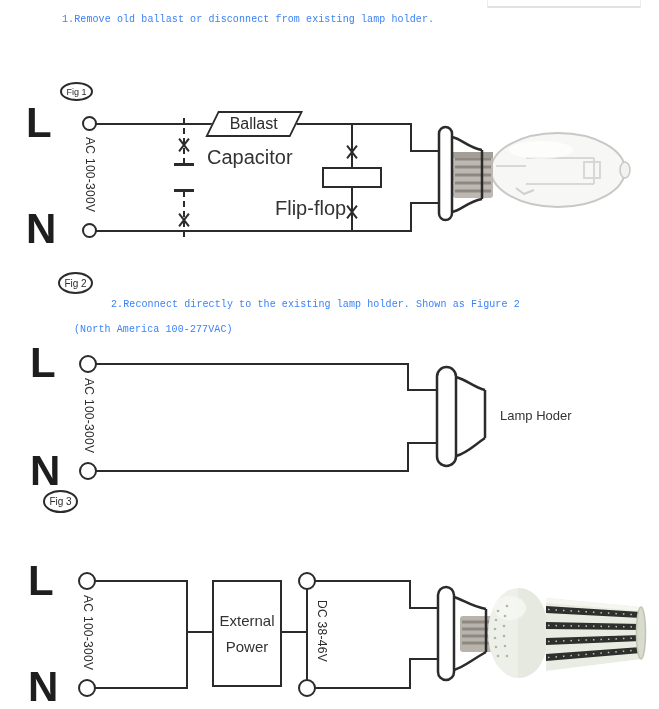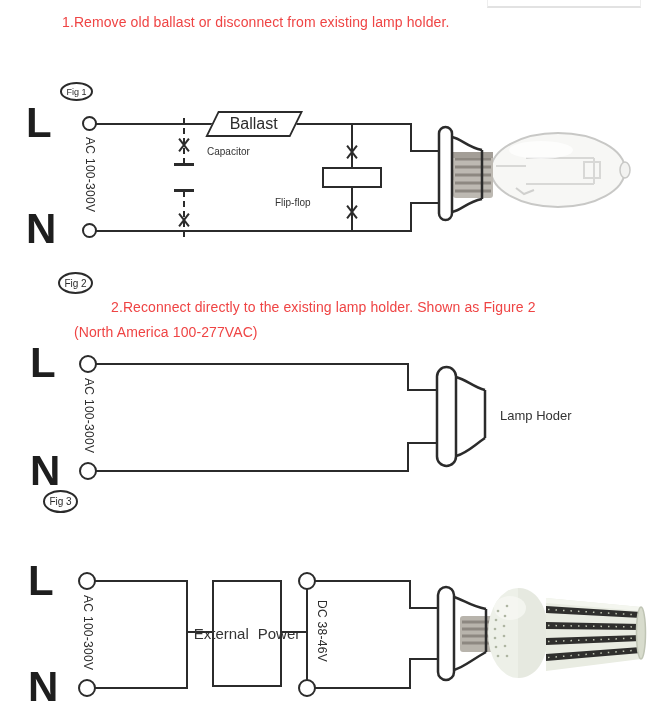--- a/index.html
+++ b/index.html
@@ -1,19 +1,19 @@
 <!DOCTYPE html>
 <html><head>
 <meta charset="utf-8">
 <style>
   html,body{margin:0;padding:0;background:#ffffff;}
   #page{position:relative;width:659px;height:709px;background:#ffffff;overflow:hidden;
         font-family:"Liberation Sans",sans-serif;color:#2e2e2e;}
   
-  .step-line{position:absolute;font-size:14px;color:#ef4444;letter-spacing:0.1px;white-space:nowrap;}
+  .step-line{position:absolute;font-size:10px;color:#3b82f6;letter-spacing:0.1px;white-space:nowrap;font-family:Liberation Mono, monospace;}
   
   .badge{position:absolute;border:2px solid #2b2b2b;border-radius:50%;
          display:flex;align-items:center;justify-content:center;
          font-size:10px;color:#2b2b2b;background:#fff;box-sizing:border-box;}
   
   .term-letter{position:absolute;font-size:42px;font-weight:bold;color:#1e1e1e;line-height:1;}
   
   .circ{position:absolute;border:2px solid #2b2b2b;border-radius:50%;background:#fff;box-sizing:border-box;}
   .c15{width:15px;height:15px;}
   .c18{width:18px;height:18px;}
@@ -28,27 +28,27 @@
   .xmark::before{transform:rotate(38deg);}
   .xmark::after{transform:rotate(-38deg);}
   
   .vtext{position:absolute;font-size:12px;color:#2b2b2b;white-space:nowrap;
          transform:rotate(90deg);transform-origin:0 0;letter-spacing:0.3px;}
   
   .ballast{position:absolute;left:218px;top:111px;width:85px;height:26px;
            border:2px solid #2b2b2b;background:#fff;transform:skewX(-26deg);
            transform-origin:top left;display:flex;align-items:center;justify-content:center;box-sizing:border-box;}
   .ballast-label{transform:skewX(26deg);font-size:16px;color:#2b2b2b;}
-  .small-label{position:absolute;font-size:10px;color:#333;white-space:nowrap;}
+  .small-label{position:absolute;font-size:20px;color:#333;white-space:nowrap;}
   
   .ffrect{position:absolute;left:322px;top:167px;width:60px;height:21px;
           border:2px solid #2b2b2b;background:#fff;box-sizing:border-box;}
   
   .pbox{position:absolute;left:212px;top:580px;width:70px;height:107px;border:2px solid #2b2b2b;
-        background:#fff;box-sizing:border-box;display:flex;flex-direction:row;
+        background:#fff;box-sizing:border-box;display:flex;flex-direction:column;
         align-items:center;justify-content:center;gap:9px;font-size:15px;color:#333;}
   .artifact{position:absolute;left:487px;top:0;width:152px;height:6px;
             border-bottom:2px solid #e2e2e2;border-left:1px solid #eee;border-right:1px solid #eee;}
   svg{position:absolute;overflow:visible;}
 </style>
 </head>
 <body>
 
 <div id="page">
 

